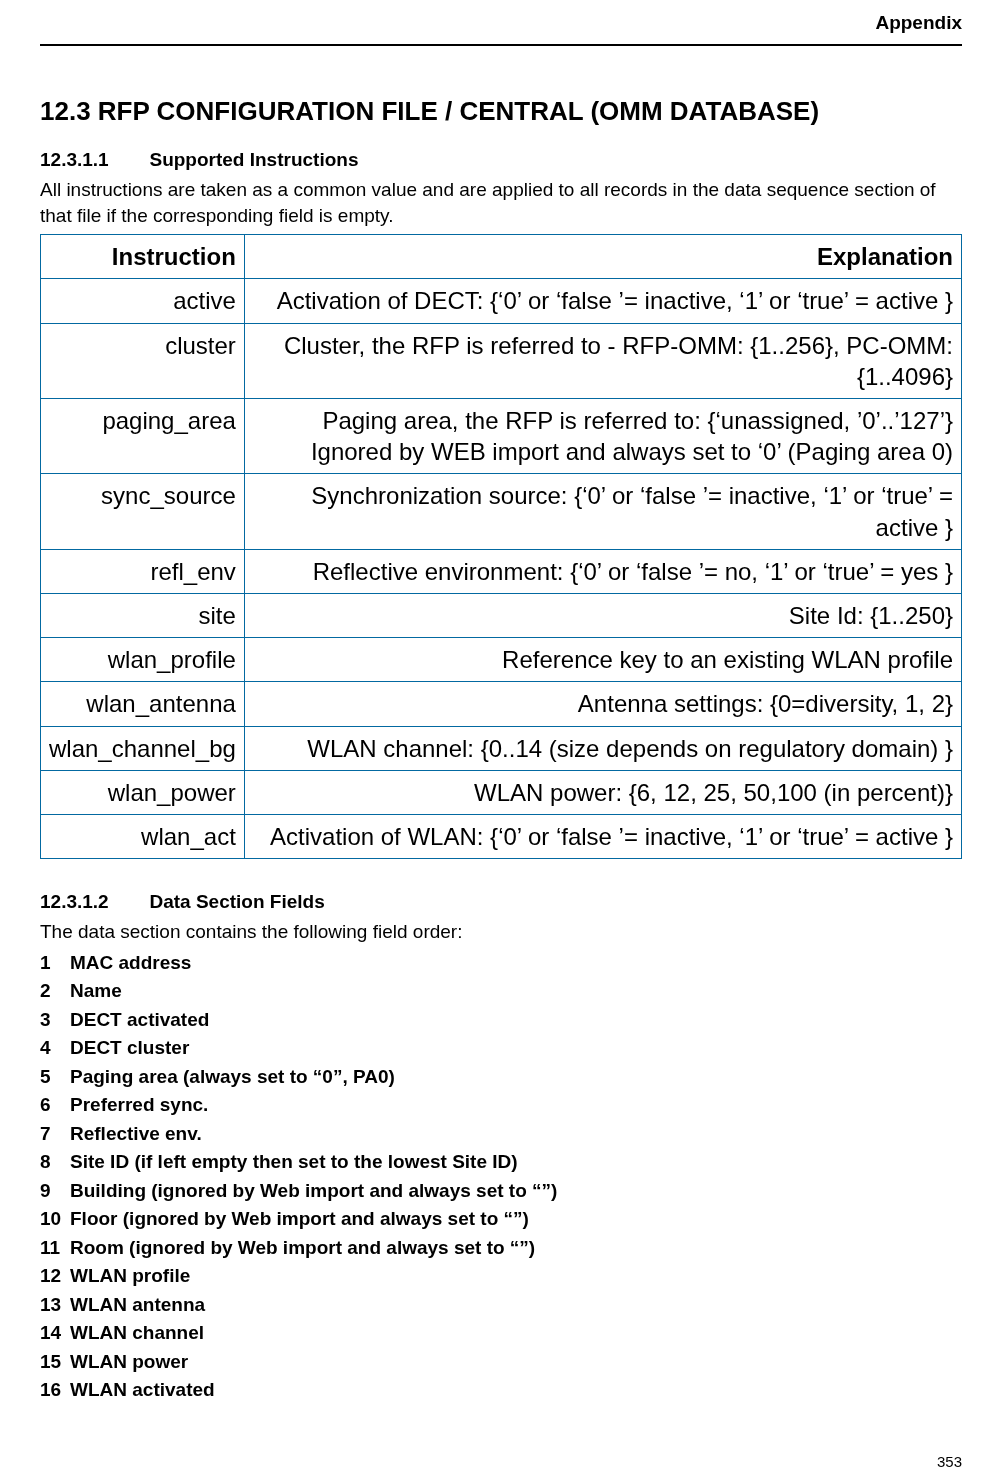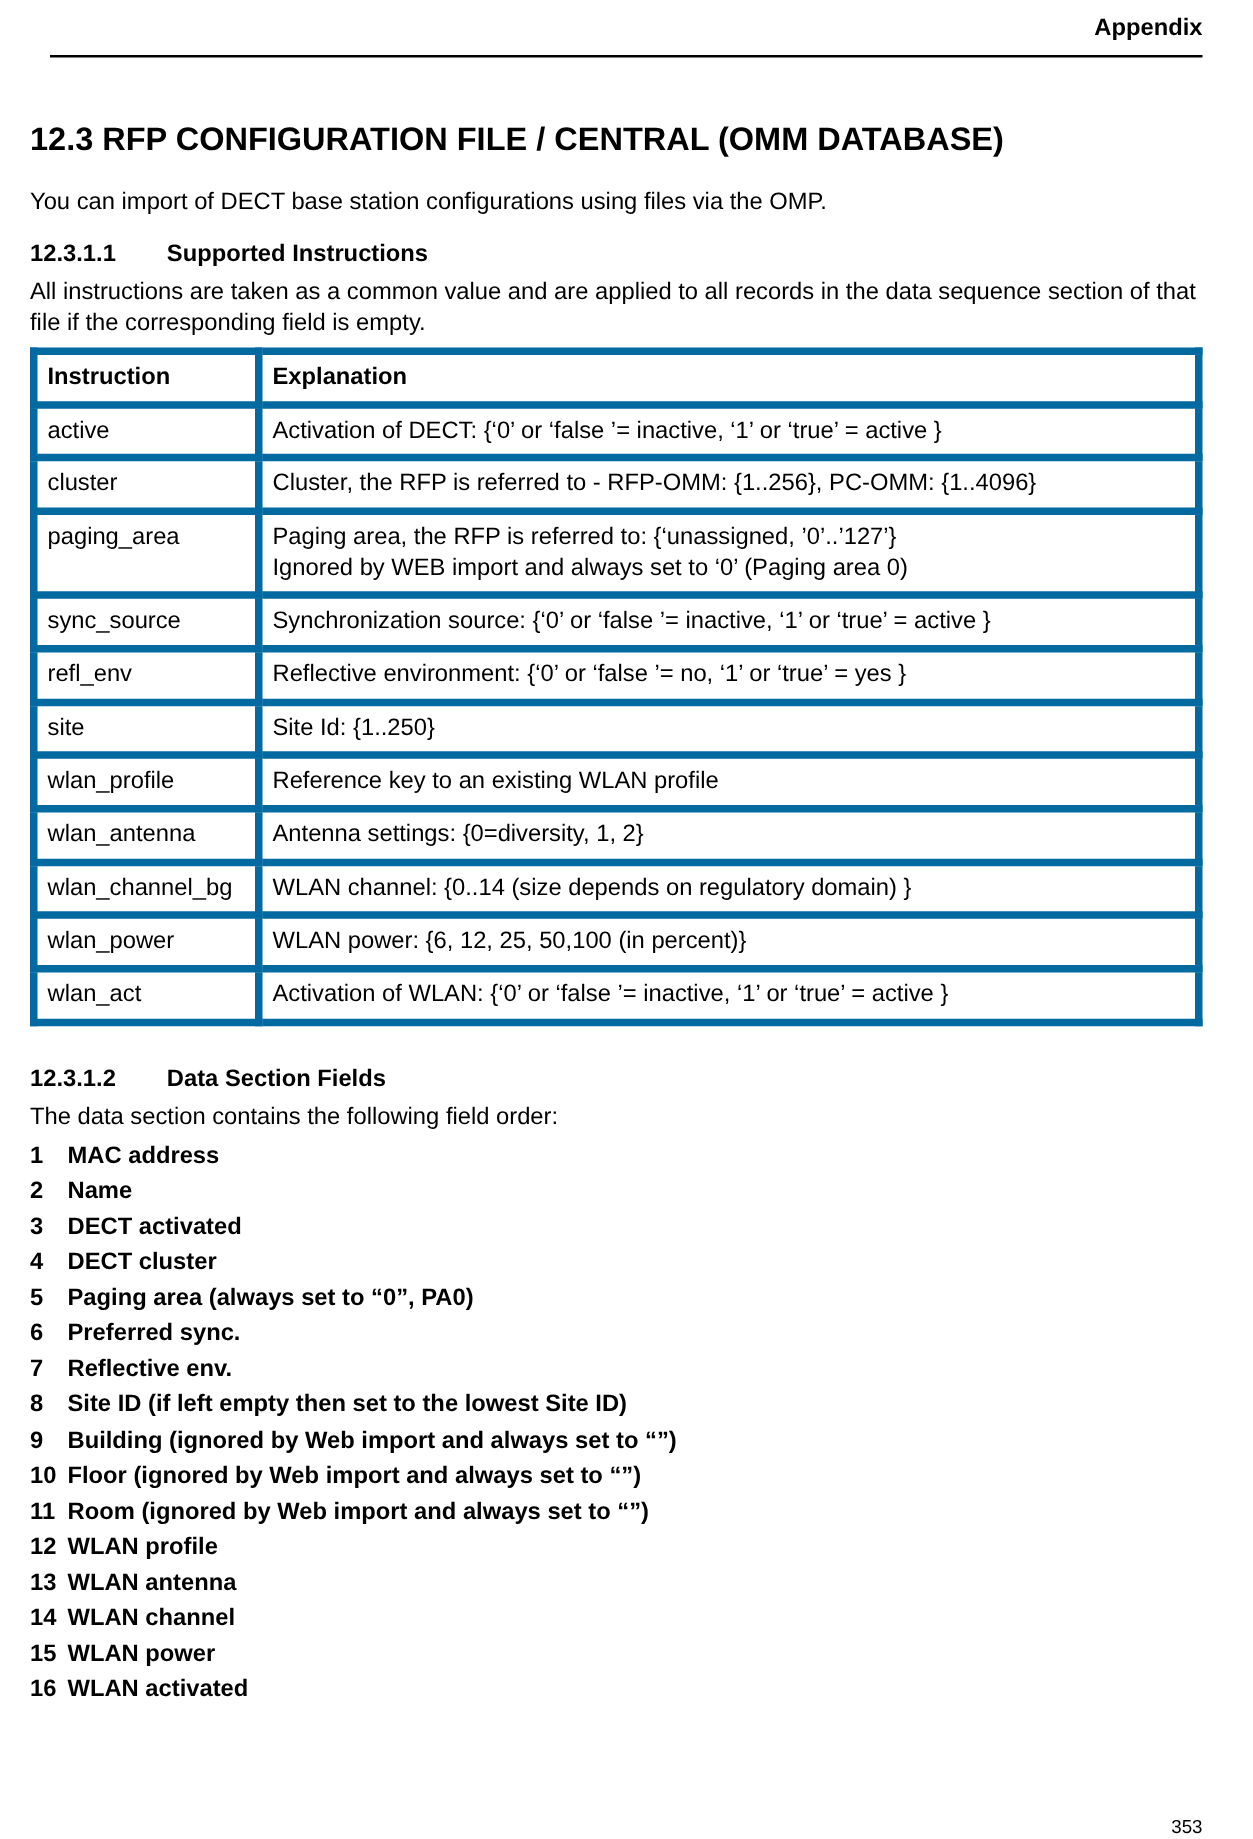--- a/index.html
+++ b/index.html
@@ -17,21 +17,21 @@
       padding: 12px 40px 0 40px;
       font-weight: bold;
       font-size: 19px;
     }
     .header-rule {
       border: none;
       border-top: 2px solid #000;
       margin: 10px 40px 0 40px;
     }
     .content {
-      padding: 50px 40px 20px 24px;
+      padding: 50px 40px 20px 40px;
     }
     .section-title {
       font-size: 26px;
       font-weight: bold;
       margin-bottom: 22px;
     }
     .body-text {
       font-size: 19px;
       line-height: 1.35;
       margin-bottom: 18px;
@@ -49,24 +49,24 @@
       font-size: 19px;
       font-weight: bold;
     }
     table.inst {
       border-collapse: collapse;
       width: 100%;
       margin-top: 4px;
       margin-bottom: 32px;
     }
     table.inst th, table.inst td {
-      border: 6px solid #0369a1;
+      border: 1px solid #0369a1;
       padding: 6px 8px;
-      text-align: left;
-      font-size: 19px;
+      text-align: right;
+      font-size: 24px;
       vertical-align: top;
       line-height: 1.3;
     }
     table.inst th {
       font-weight: bold;
     }
     .col-inst { width: 180px; }
     .ol-fields {
       list-style: none;
       counter-reset: item;
@@ -96,21 +96,20 @@
   </style>
 </head>
 <body>
 
 <div class="page-header">Appendix</div>
 <hr class="header-rule">
 
 <div class="content">
 
   <h1 class="section-title">12.3 RFP CONFIGURATION FILE / CENTRAL (OMM DATABASE)</h1>
-  <p class="body-text">You can import of DECT base station configurations using files via the OMP.</p>
 
   <div class="subsection-row">
     <span class="subsection-num">12.3.1.1</span>
     <span class="subsection-title">Supported Instructions</span>
   </div>
   <p class="body-text" style="margin-bottom:6px;">All instructions are taken as a common value and are applied to all records in the data sequence section of that file if the corresponding field is empty.</p>
 
   <table class="inst">
     <thead>
       <tr>

